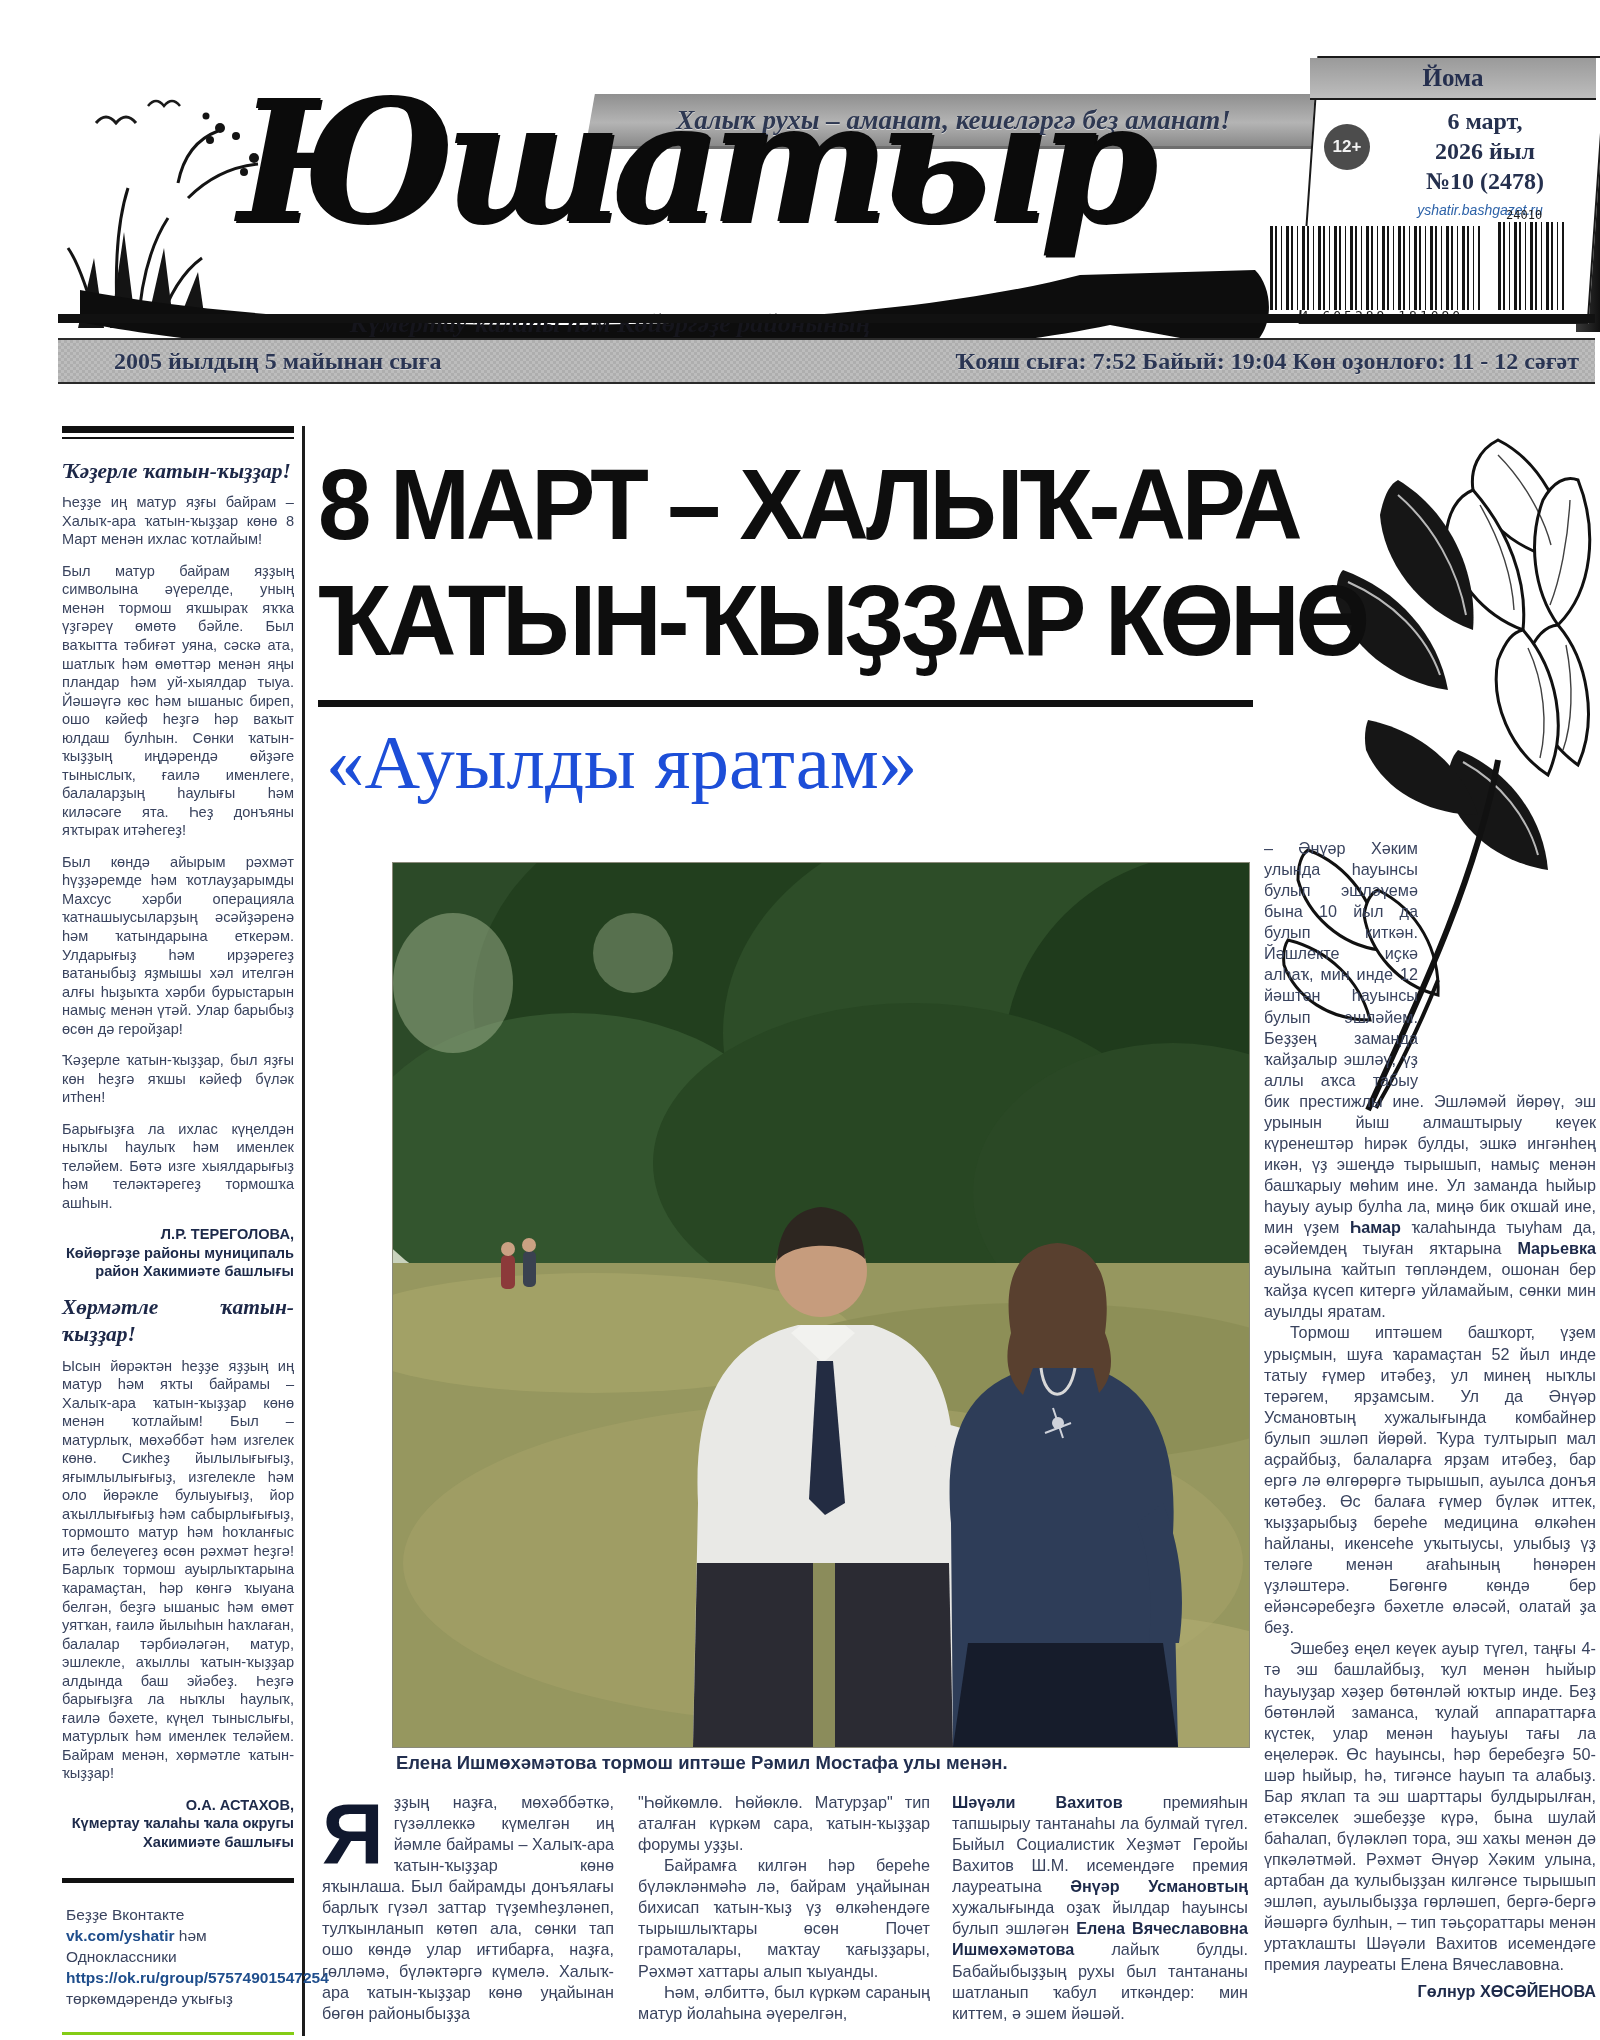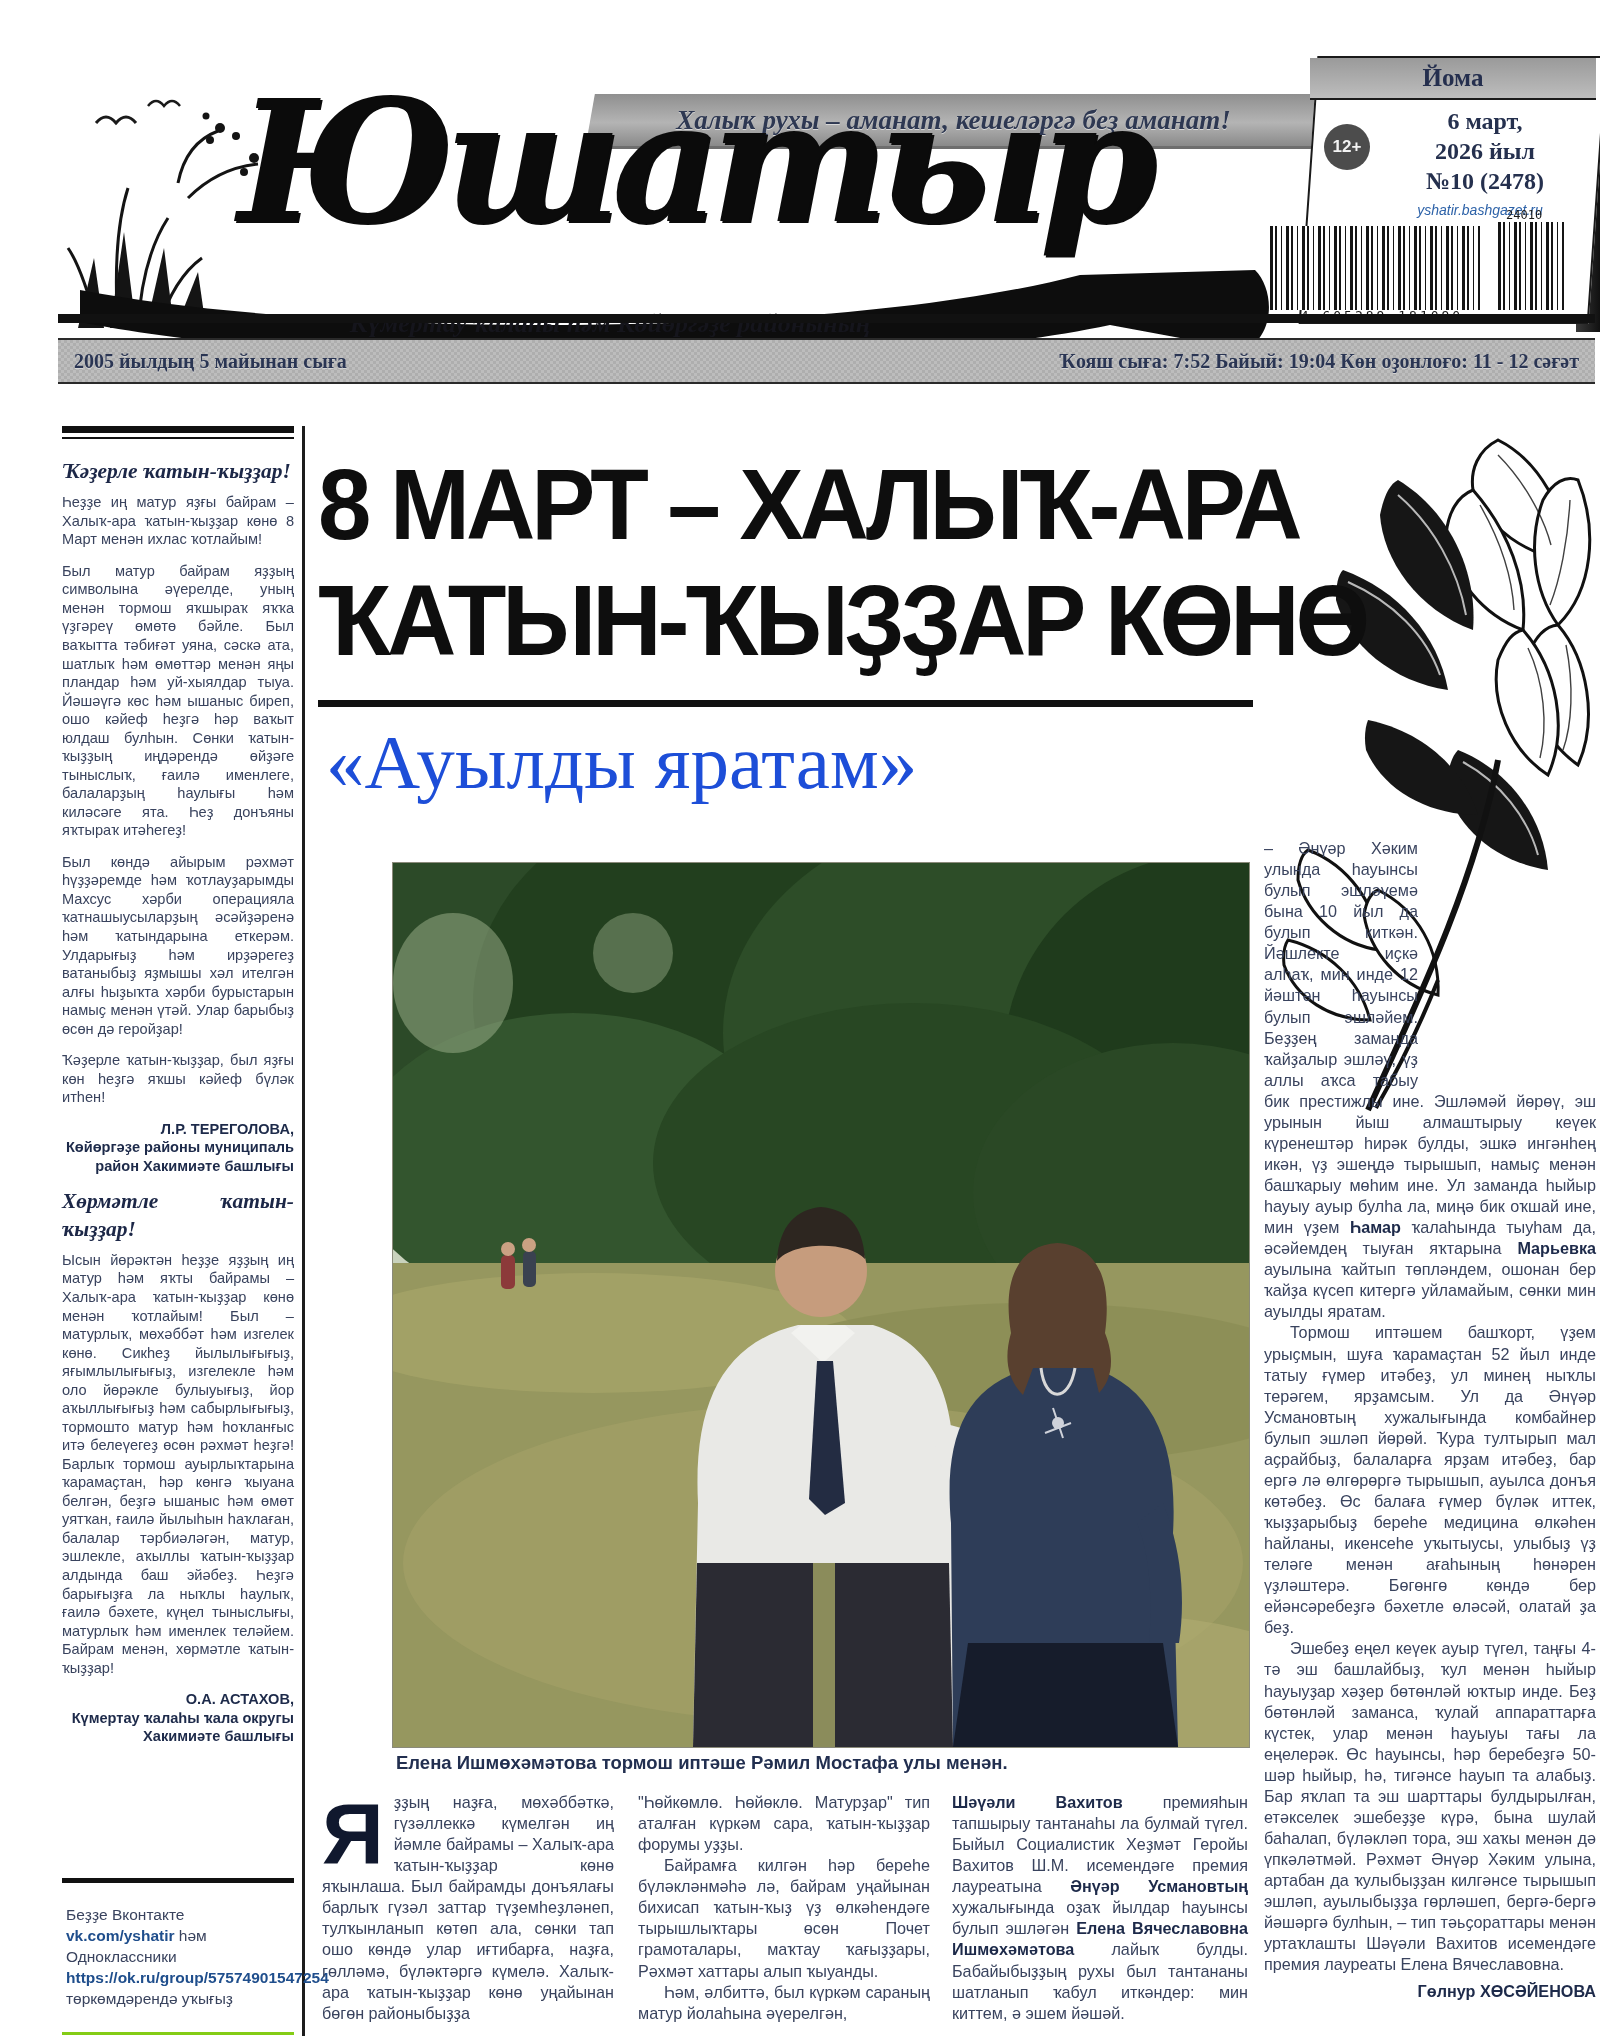--- a/index.html
+++ b/index.html
@@ -31,22 +31,22 @@
   #info-site{font-size:14px;color:#2d62a8;font-style:italic;text-align:center;}
   #age-badge{width:46px;height:46px;border-radius:50%;background:#4c4c4c;color:#f3f3f3;
     font-weight:bold;font-size:17px;display:flex;align-items:center;justify-content:center;}
   .barcode{background:repeating-linear-gradient(90deg,#151515 0 3px,#fff 3px 5px,#151515 5px 7px,#fff 7px 11px,#151515 11px 12px,#fff 12px 16px);}
   #barcode-num{font-family:"DejaVu Sans Mono",monospace;font-size:13px;color:#1a1a1a;letter-spacing:3px;}
   #barcode-small-num{font-family:"DejaVu Sans Mono",monospace;font-size:12px;color:#1a1a1a;}
   
   #date-bar{background:#b7b7b7;border-top:2px solid #2a2a2a;border-bottom:2px solid #2a2a2a;
     background-image:repeating-conic-gradient(#bdbdbd 0 25%,#aeaeae 0 50%);background-size:6px 6px;
     display:flex;justify-content:space-between;align-items:center;padding:0 16px;box-sizing:border-box;}
-  #date-bar span{font-family:"Liberation Serif",serif;font-weight:bold;font-size:20px;color:#2a3553;
-    text-shadow:0 1px 0 #d5d5d5;}
+  #date-bar span{font-family:"Liberation Serif",serif;font-weight:bold;font-size:24px;color:#2a3553;
+    text-shadow:0 1px 0 #d5d5d5;padding-left:40px;}
   
   #headline{font-weight:bold;font-size:96px;line-height:1.17;letter-spacing:-4px;
     color:#0e0e0e;transform:scaleY(1.04);transform-origin:top left;white-space:nowrap;}
   #subheadline{font-family:"Liberation Serif",serif;font-size:77px;color:#1d4ed8;letter-spacing:0px;}
   
   #left-col{width:232px;font-size:14.6px;line-height:1.27;}
   #left-col h3{font-family:"Liberation Serif",serif;font-style:italic;font-size:21.5px;
     color:#1c2747;margin:10px 0 8px;}
   #left-col p{margin:0 0 13px;}
   .sig{font-weight:bold;color:#1d2a4a;text-align:right;margin-top:0;}
@@ -179,20 +179,21 @@
 <div class="abs hrule" style="left:62px;top:426px;width:232px;height:7px;"></div>
 <div class="abs hrule" style="left:62px;top:437px;width:232px;height:2px;"></div>
 <div class="abs vrule" style="left:302px;top:426px;height:1610px;"></div>
 
 <div id="left-col" class="abs just" style="left:62px;top:448px;">
   <h3>Ҡәҙерле ҡатын-ҡыҙҙар!</h3>
   <p>Һеҙҙе иң матур яҙғы байрам – Халыҡ-ара ҡатын-ҡыҙҙар көнө 8 Март менән ихлас ҡотлайым!</p>
   <p>Был матур байрам яҙҙың символына әүерелде, уның менән тормош яҡшыраҡ яҡҡа үҙгәреү өмөтө бәйле. Был ваҡытта тәбиғәт уяна, сәскә ата, шатлыҡ һәм өмөттәр менән яңы пландар һәм уй-хыялдар тыуа. Йәшәүгә көс һәм ышаныс биреп, ошо кәйеф һеҙгә һәр ваҡыт юлдаш булһын. Сөнки ҡатын-ҡыҙҙың иңдәрендә өйҙәге тыныслыҡ, ғаилә именлеге, балаларҙың һаулығы һәм киләсәге ята. Һеҙ донъяны яҡтыраҡ итәһегеҙ!</p>
   <p>Был көндә айырым рәхмәт һүҙҙәремде һәм ҡотлауҙарымды Махсус хәрби операцияла ҡатнашыусыларҙың әсәйҙәренә һәм ҡатындарына еткерәм. Улдарығыҙ һәм ирҙәрегеҙ ватаныбыҙ яҙмышы хәл ителгән алғы һыҙыҡта хәрби бурыстарын намыҫ менән үтәй. Улар барыбыҙ өсөн дә геройҙар!</p>
   <p>Ҡәҙерле ҡатын-ҡыҙҙар, был яҙғы көн һеҙгә яҡшы кәйеф бүләк итһен!</p>
+  <p>Барығыҙға ла ихлас күңелдән ныҡлы һаулыҡ һәм именлек теләйем. Бөтә изге хыялдарығыҙ һәм теләктәрегеҙ тормошҡа ашһын.</p>
   <div class="sig">
     <div>Л.Р. ТЕРЕГОЛОВА,</div>
     <div>Көйөргәҙе районы муниципаль район Хакимиәте башлығы</div>
   </div>
   <h3 style="margin-top:13px;">Хөрмәтле ҡатын-ҡыҙҙар!</h3>
   <p>Ысын йөрәктән һеҙҙе яҙҙың иң матур һәм яҡты байрамы – Халыҡ-ара ҡатын-ҡыҙҙар көнө менән ҡотлайым! Был – матурлыҡ, мөхәббәт һәм изгелек көнө. Сикһеҙ йылылығығыҙ, яғымлылығығыҙ, изгелекле һәм оло йөрәкле булыуығыҙ, йор аҡыллығығыҙ һәм сабырлығығыҙ, тормошто матур һәм һоҡланғыс итә белеүегеҙ өсөн рәхмәт һеҙгә! Барлыҡ тормош ауырлыҡтарына ҡарамаҫтан, һәр көнгә ҡыуана белгән, беҙгә ышаныс һәм өмөт уятҡан, ғаилә йылыһын һаҡлаған, балалар тәрбиәләгән, матур, эшлекле, аҡыллы ҡатын-ҡыҙҙар алдында баш эйәбеҙ. Һеҙгә барығыҙға ла ныҡлы һаулыҡ, ғаилә бәхете, күңел тыныслығы, матурлыҡ һәм именлек теләйем. Байрам менән, хөрмәтле ҡатын-ҡыҙҙар!</p>
   <div class="sig">
     <div>О.А. АСТАХОВ,</div>
     <div>Күмертау ҡалаһы ҡала округы Хакимиәте башлығы</div>
   </div>

